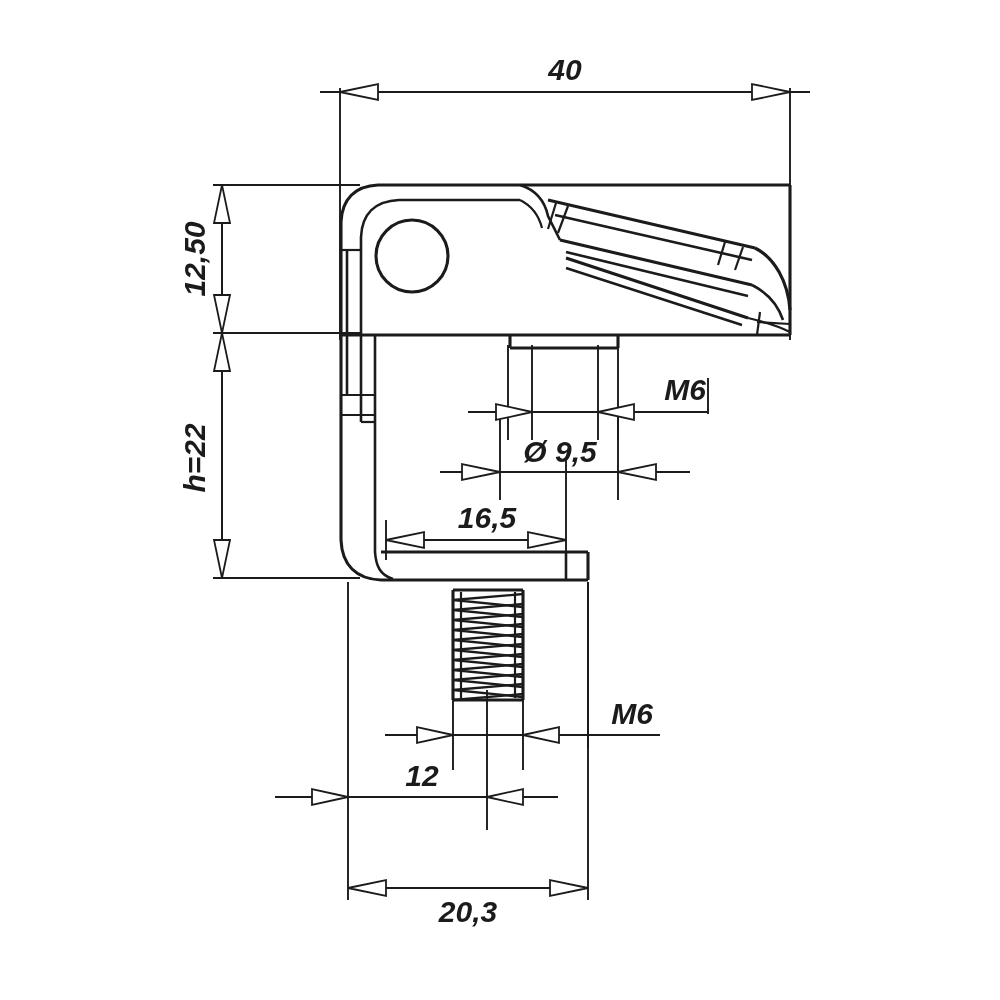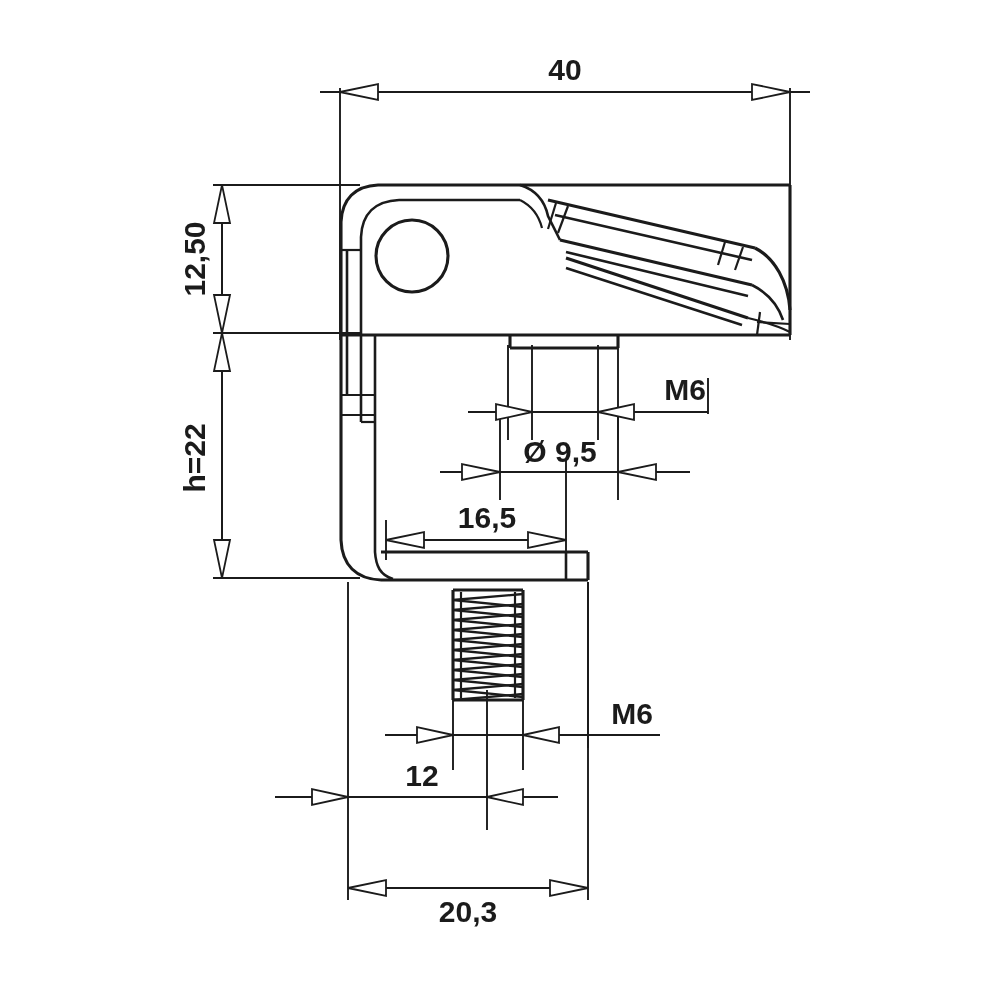--- a/index.html
+++ b/index.html
@@ -11,20 +11,21 @@
     width: 1000px;
     height: 1000px;
     font-family: "Liberation Sans", sans-serif;
     overflow: hidden;
   }
   #drawing-root {
     position: relative;
     width: 868px;
     height: 1000px;
     background: #ffffff;
+    font-style: italic;
   }
   svg.cad {
     display: block;
     width: 1000px;
     height: 1000px;
   }
   .ln {
     stroke: #1b1b1b;
     fill: none;
     stroke-linecap: butt;

